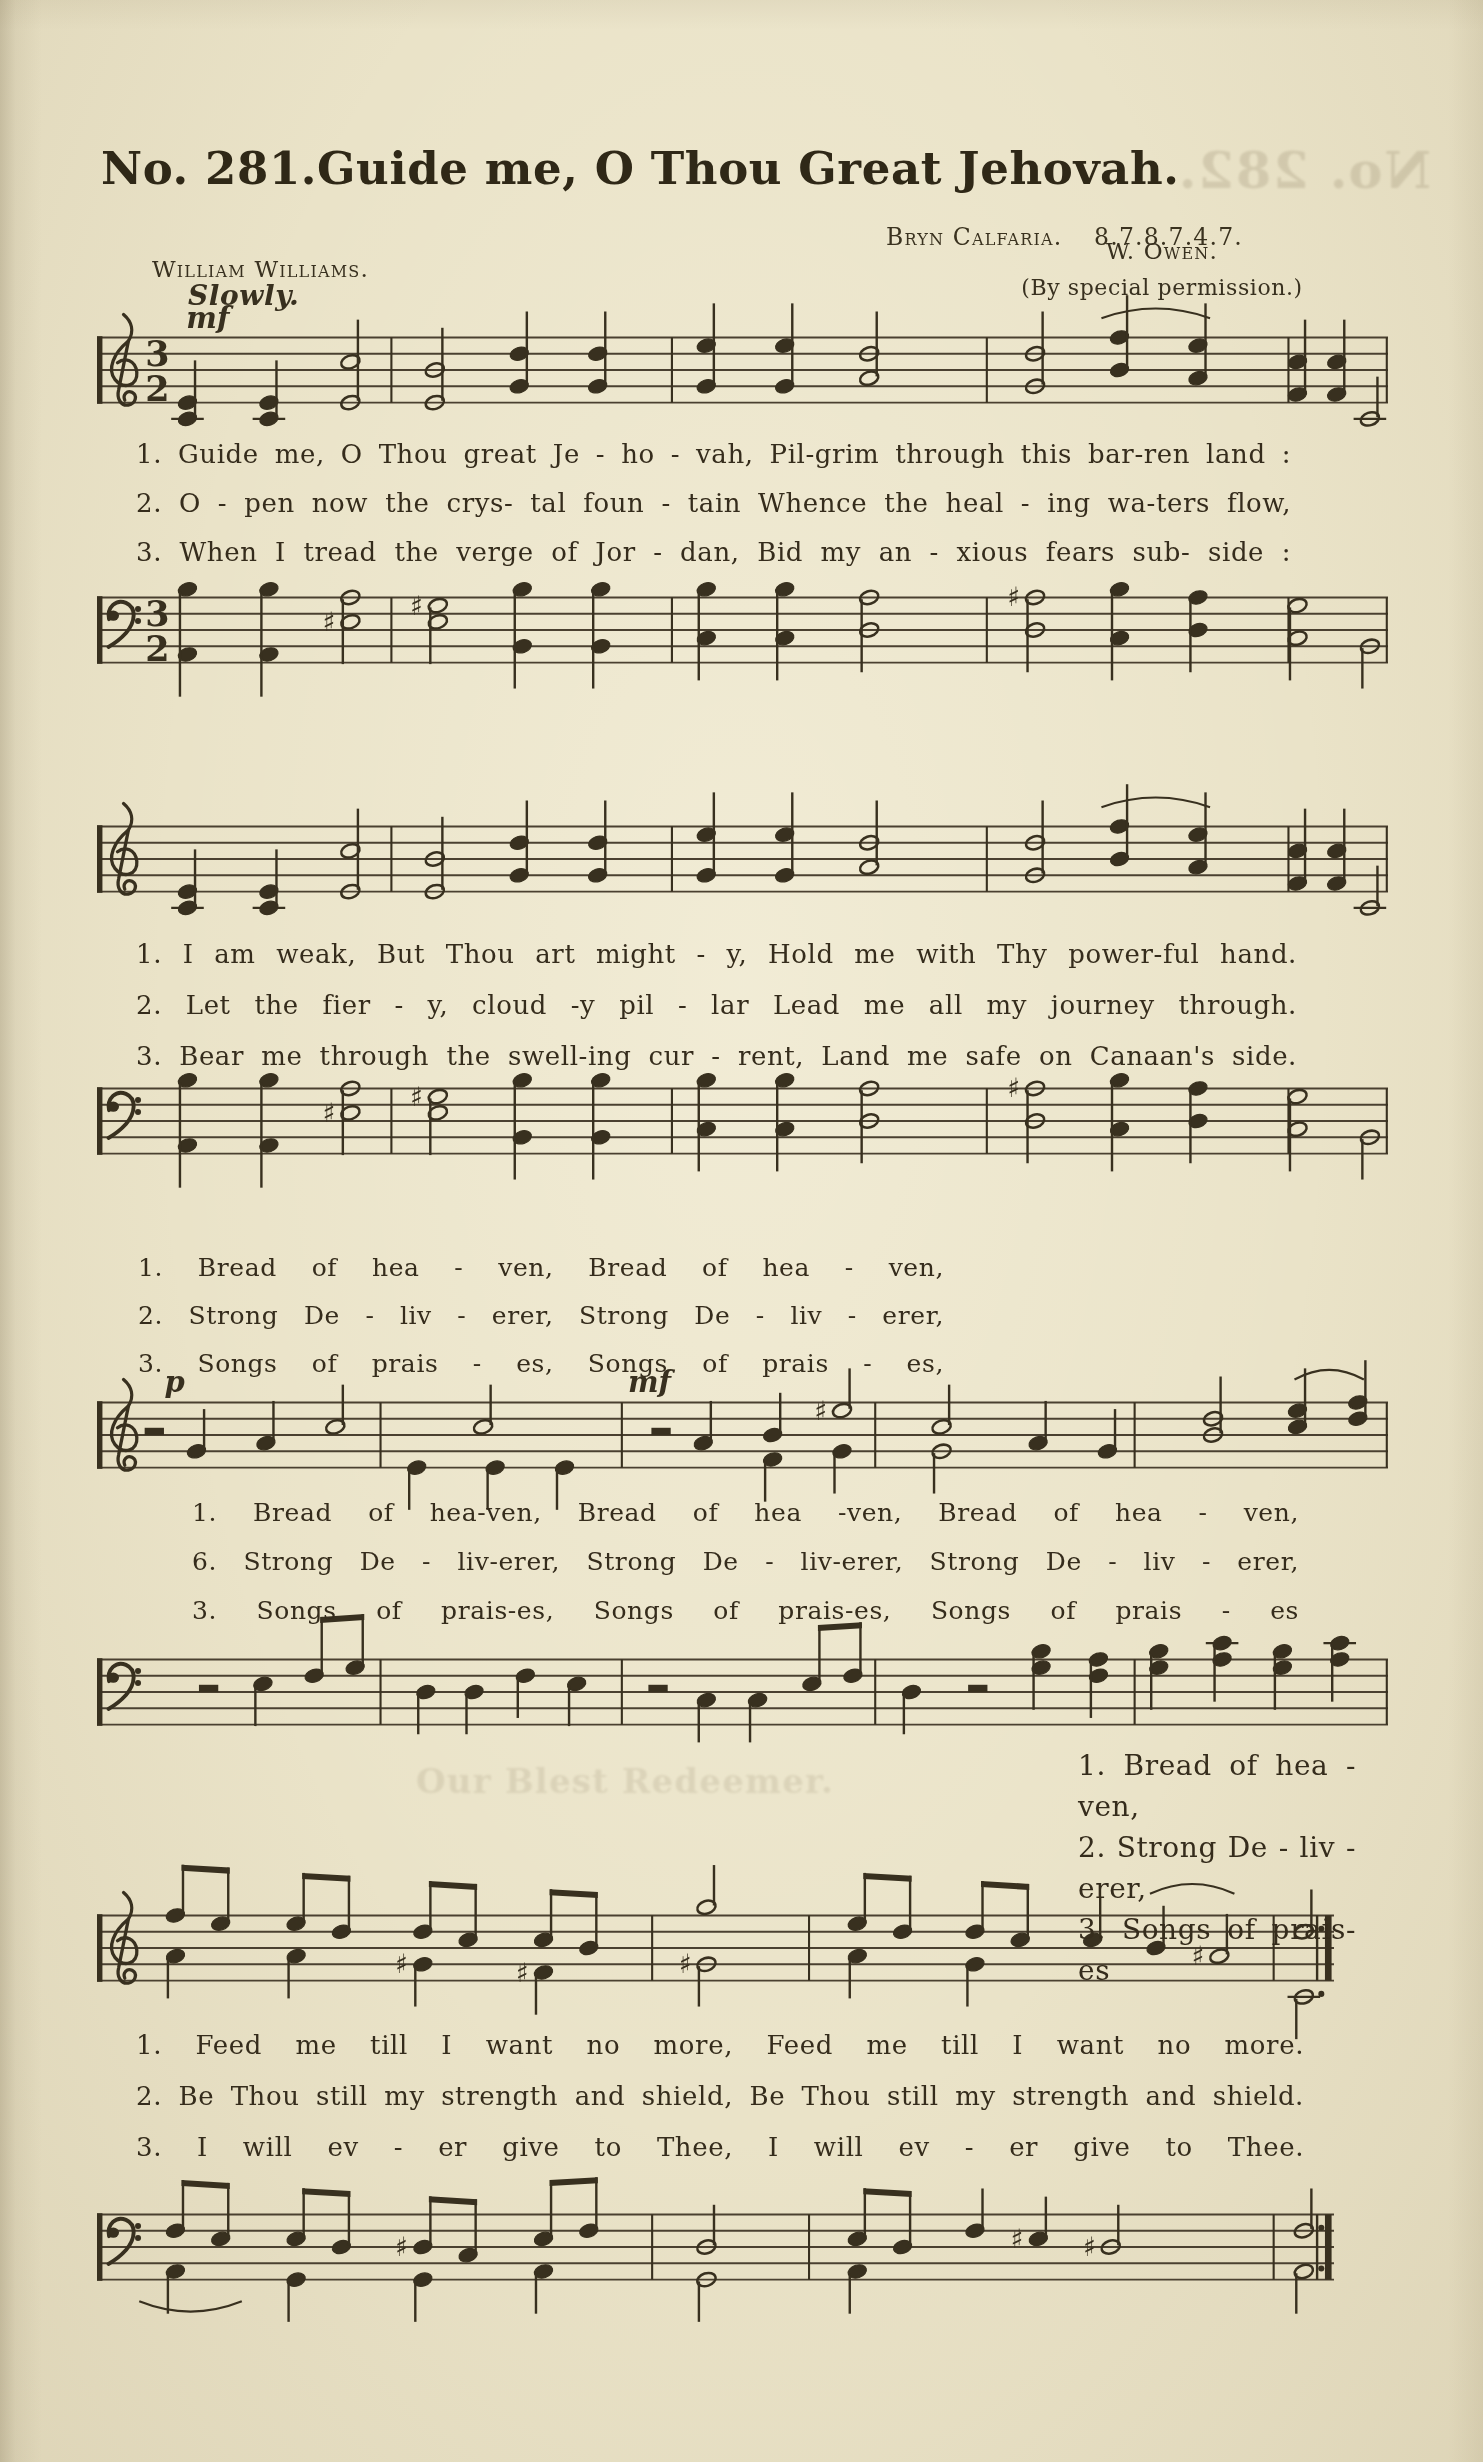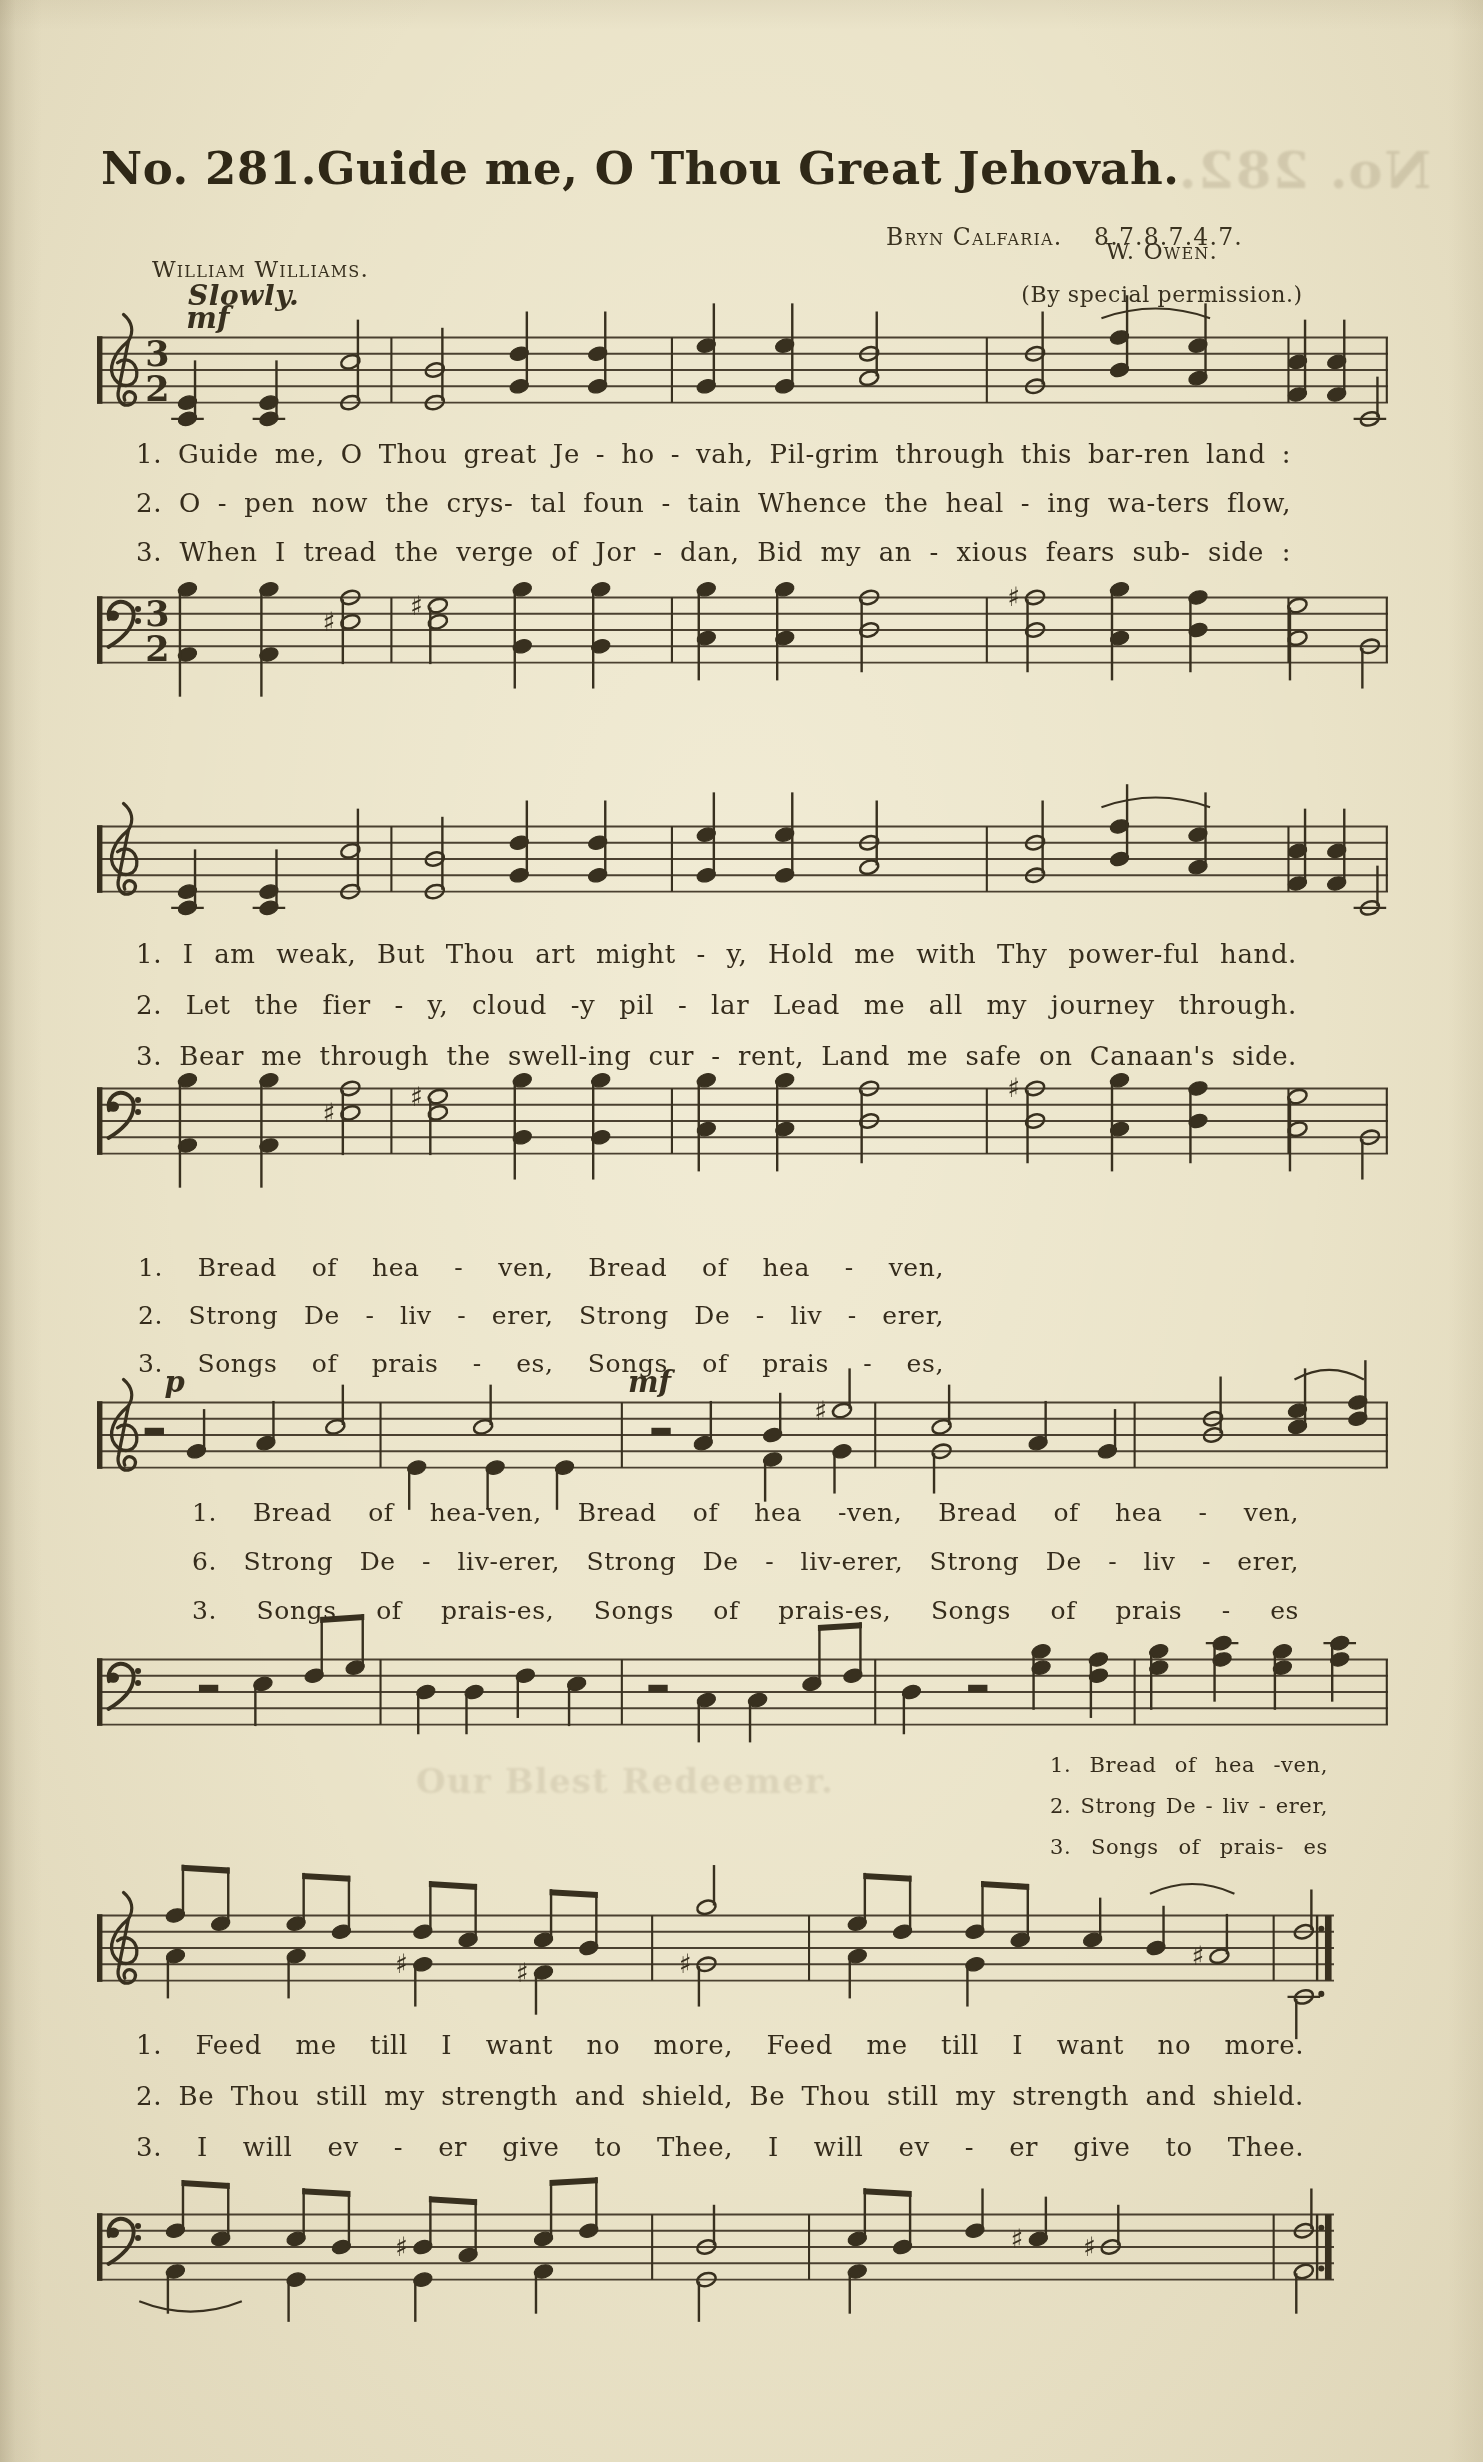--- a/index.html
+++ b/index.html
@@ -38,21 +38,21 @@
     font-size:23.5px;letter-spacing:1.2px;color:#3a321f;
   }
   .tune-line .smallcaps{font-variant:small-caps}
   .tune-line .meter{margin-left:23px}
   .byline-author{
     position:absolute;left:124px;top:256px;font-size:23px;
     font-variant:small-caps;letter-spacing:1.2px;margin-left:28px;
   }
   .composer-block{position:absolute;left:990px;top:238px;width:344px;text-align:center}
   .composer-name{font-size:23px;font-variant:small-caps;letter-spacing:1.2px}
-  .composer-permission{font-size:22px;margin-top:18px;letter-spacing:0.6px}
+  .composer-permission{font-size:22px;margin-top:11px;letter-spacing:0.6px}
   .tempo-mark{
     position:absolute;left:188px;top:279px;
     font-size:28px;font-style:italic;font-weight:bold;letter-spacing:0.6px;
   }
 
   .staff{position:absolute;left:97px}
   .staff svg{display:block;overflow:visible}
 
   .lyrics-block{
     position:absolute;color:#352c1c;letter-spacing:0.6px;
@@ -60,21 +60,21 @@
   .lyric-line{
     text-align:justify;
     -moz-text-align-last:justify;
     text-align-last:justify;
     white-space:normal;
   }
   .lb1{left:136px;top:430px;width:1155px;font-size:26px;line-height:49px}
   .lb2{left:136px;top:929px;width:1161px;font-size:26px;line-height:51px}
   .lb3{left:138px;top:1244px;width:806px;font-size:25px;line-height:48px}
   .lb4{left:192px;top:1488px;width:1107px;font-size:25px;line-height:49px}
-  .lb5{left:1050px;top:1745px;width:278px;font-size:21px;line-height:41px}
+  .lb5{left:1078px;top:1745px;width:278px;font-size:28px;line-height:41px}
   .lb6{left:136px;top:2020px;width:1168px;font-size:26px;line-height:51px}
 </style>
 </head>
 <body>
 
 <div class="paper-texture"></div>
 
 <div class="ghost ghost-282">No. 282.</div>
 <div class="ghost ghost-redeemer">Our Blest Redeemer.</div>
 

